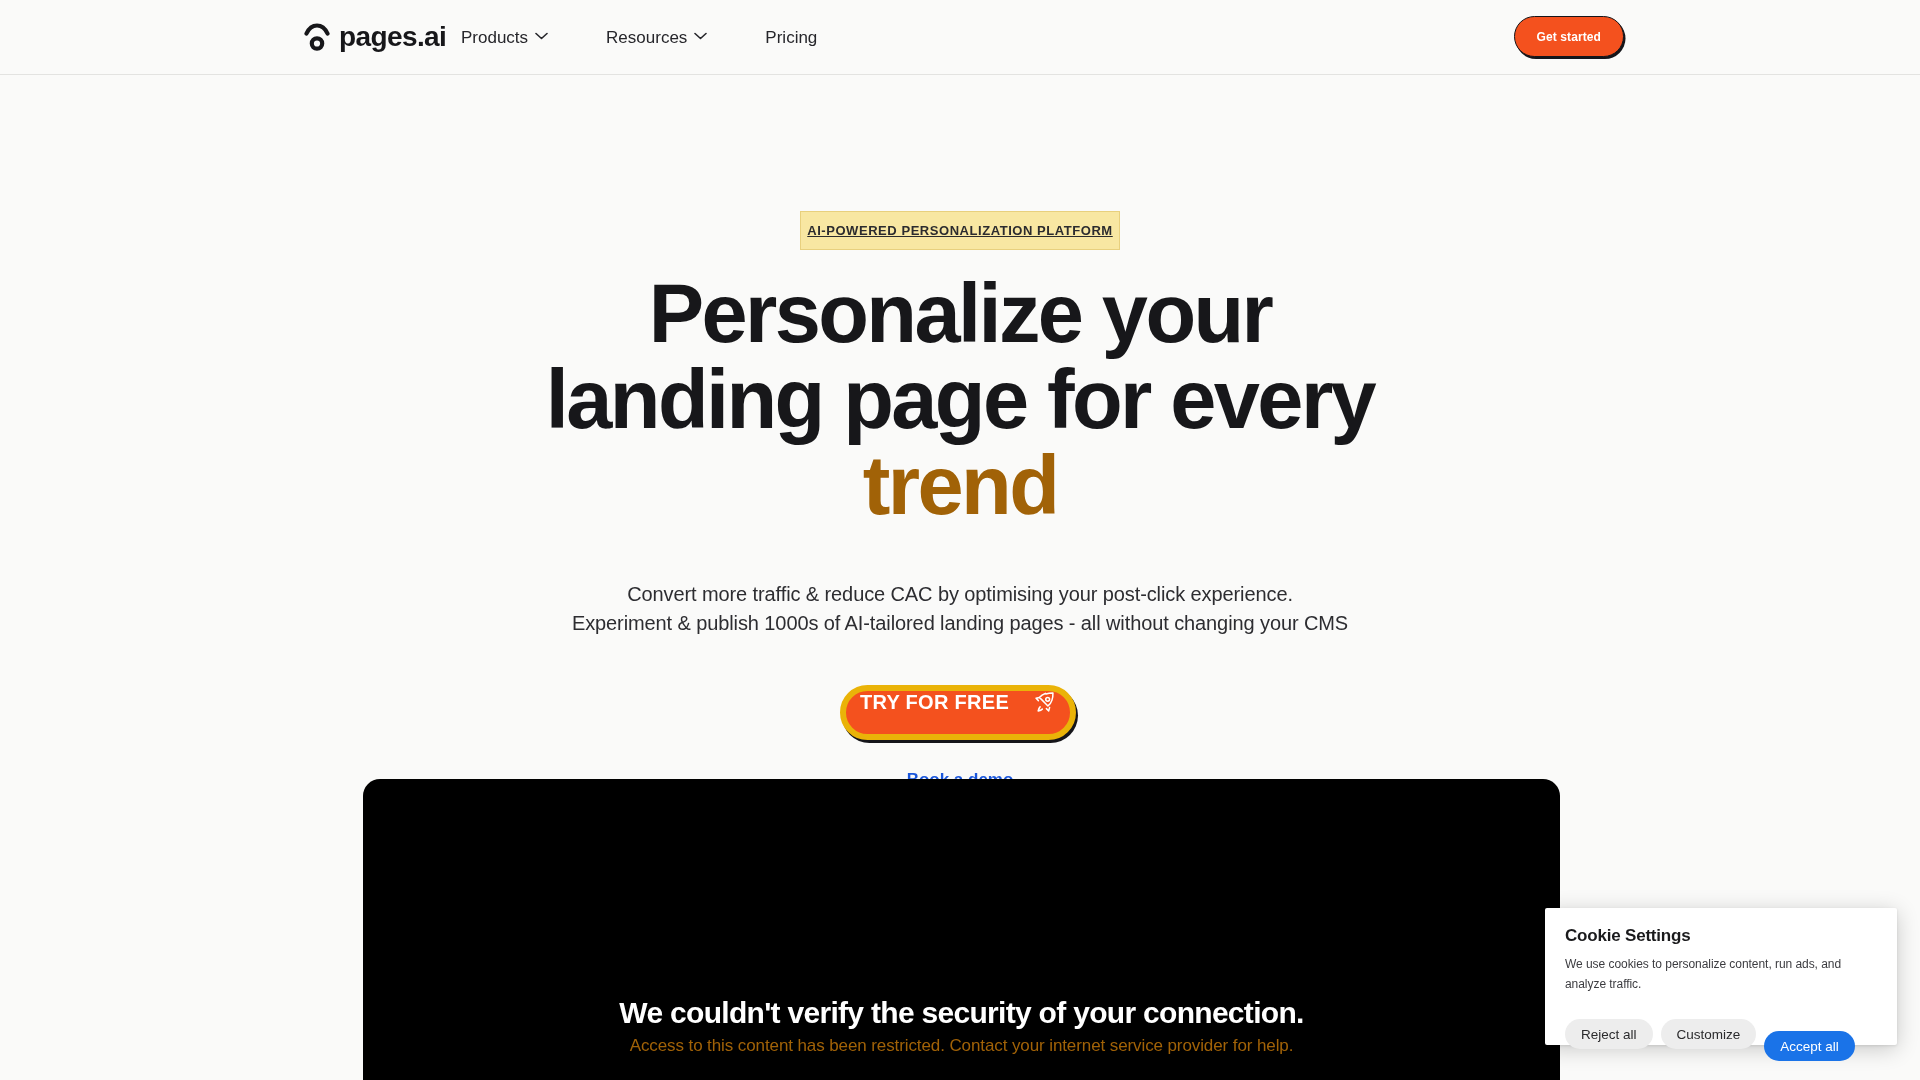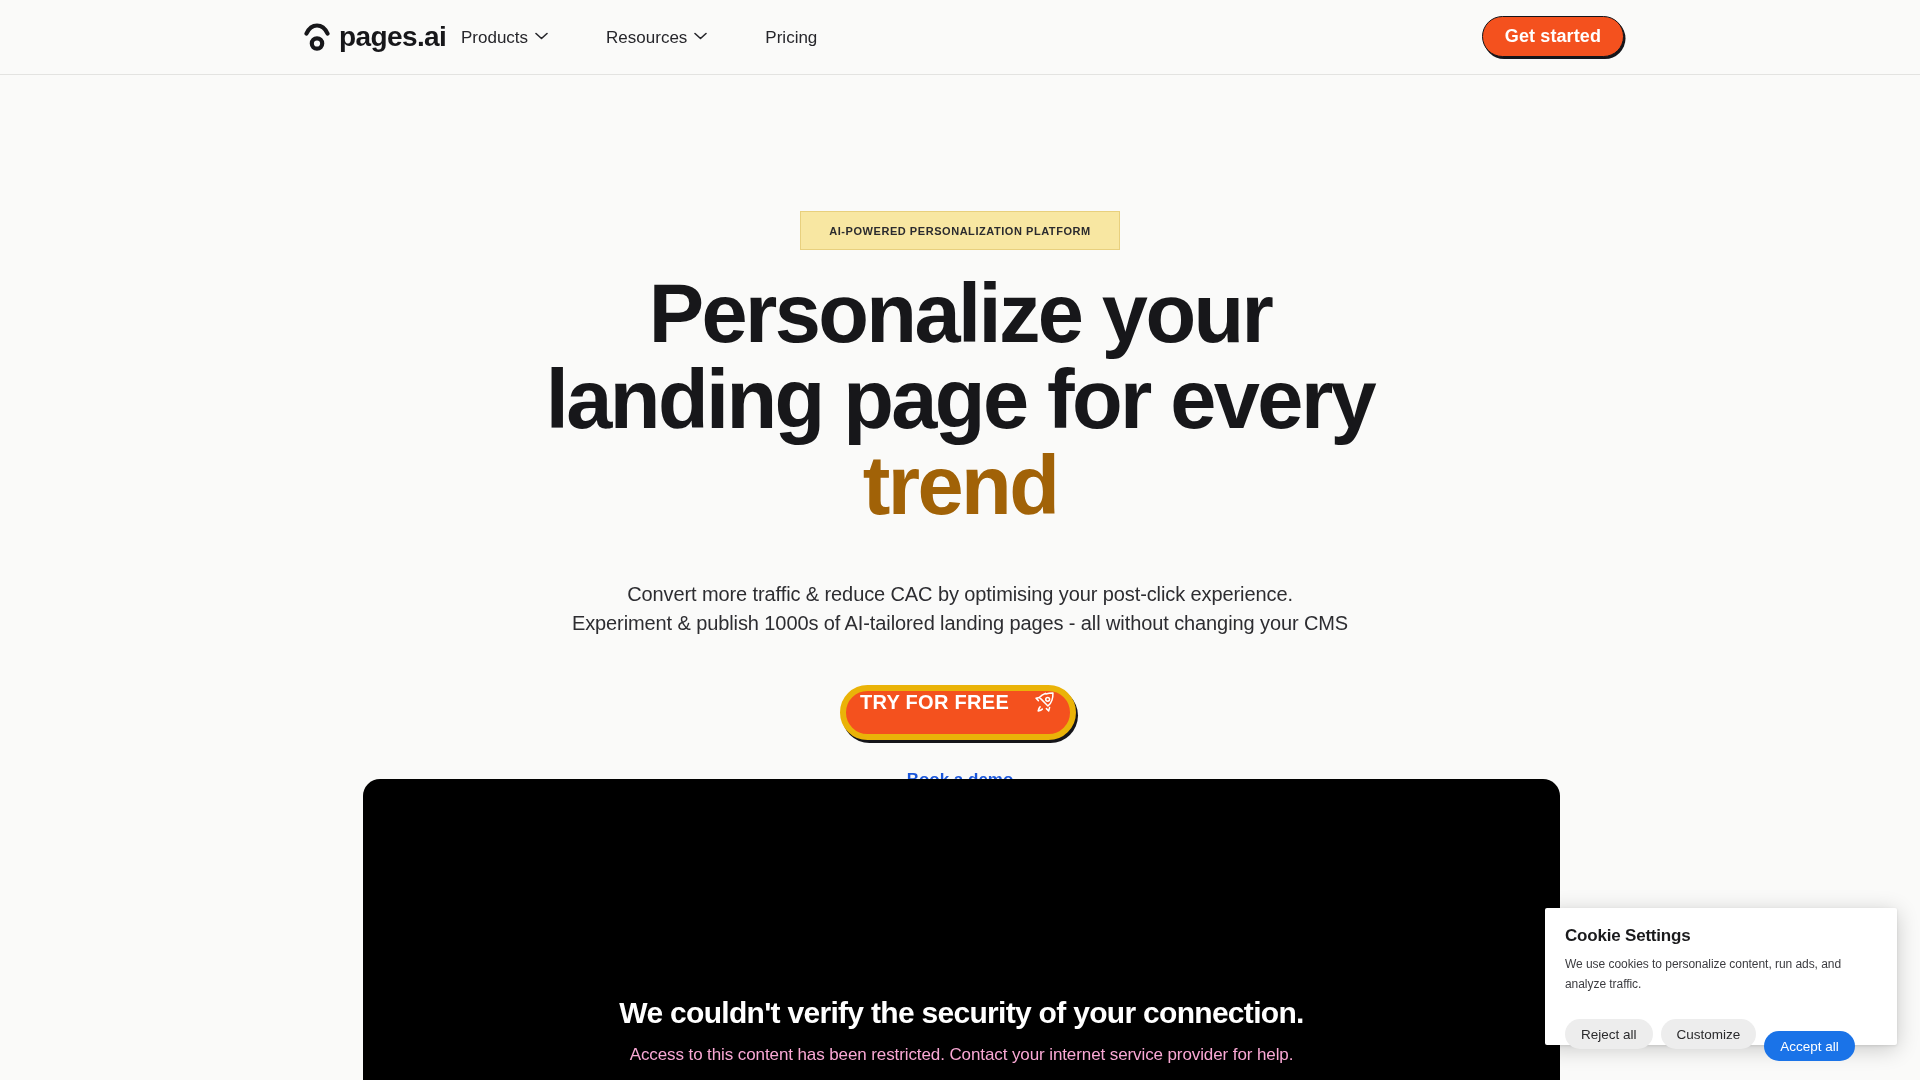--- a/index.html
+++ b/index.html
@@ -38,38 +38,38 @@
     margin-right:58px; white-space:nowrap;
   }
   .nav-item:last-child { margin-right:4px; }
   .chev { width:13px; height:8px; display:block; margin-top:3px; }
 
   .get-started {
     position:absolute; right:296px; top:16px;
     height:41px; padding:0 22px;
     background:#F4511E; color:#FFFFFF;
     border:1.5px solid #15151A; border-radius:999px;
-    font-size:18px; font-weight:700; letter-spacing:0.1px;
+    font-size:12px; font-weight:700; letter-spacing:0.1px;
     display:flex; align-items:center; justify-content:center;
     cursor:pointer; box-shadow:1.5px 2px 0 #15151A;
     font-family:"Liberation Sans", sans-serif;
   }
 
   
   .hero { position:absolute; top:75px; left:0; width:1920px; }
 
   .badge {
     position:absolute; left:800px; top:136px;
     width:320px; height:39px;
     background:#F8E7A2; border:1px solid #E8D07E;
     display:flex; align-items:center; justify-content:center;
   }
   .badge-text {
-    font-size:11px; font-weight:600; color:#2B2B2E;
-    letter-spacing:0.55px; white-space:nowrap;
+    font-size:13px; font-weight:600; color:#2B2B2E;
+    letter-spacing:0.55px; white-space:nowrap;text-decoration:underline;
   }
 
   .headline {
     position:absolute; left:0; top:196px; width:1920px;
     text-align:center;
     font-size:83px; line-height:86px;
     font-weight:700; color:#17171A;
     letter-spacing:-2.6px;
   }
   .headline .accent { color:#a16207; }
@@ -110,23 +110,23 @@
     background:#000000; border-radius:17px 17px 0 0;
     overflow:hidden;
   }
   .panel-title {
     position:absolute; left:0; top:217px; width:1197px;
     text-align:center;
     font-size:30px; font-weight:700; color:#FFFFFF;
     letter-spacing:-0.7px;
   }
   .panel-sub {
-    position:absolute; left:0; top:266px; width:1197px;
-    text-align:center;
-    font-size:17px; font-weight:400; color:#f9a8d4;
+    position:absolute; left:0; top:257px; width:1197px;
+    text-align:center;
+    font-size:17px; font-weight:400; color:#a16207;
     letter-spacing:-0.1px;
   }
 
   
   .cookie {
     position:absolute; left:1545px; top:908px;
     width:352px; height:137px;
     background:#FFFFFF; border-radius:2px;
     box-shadow:0 4px 22px rgba(0,0,0,0.20), 0 1px 3px rgba(0,0,0,0.10);
     padding:18px 20px 0 20px;

